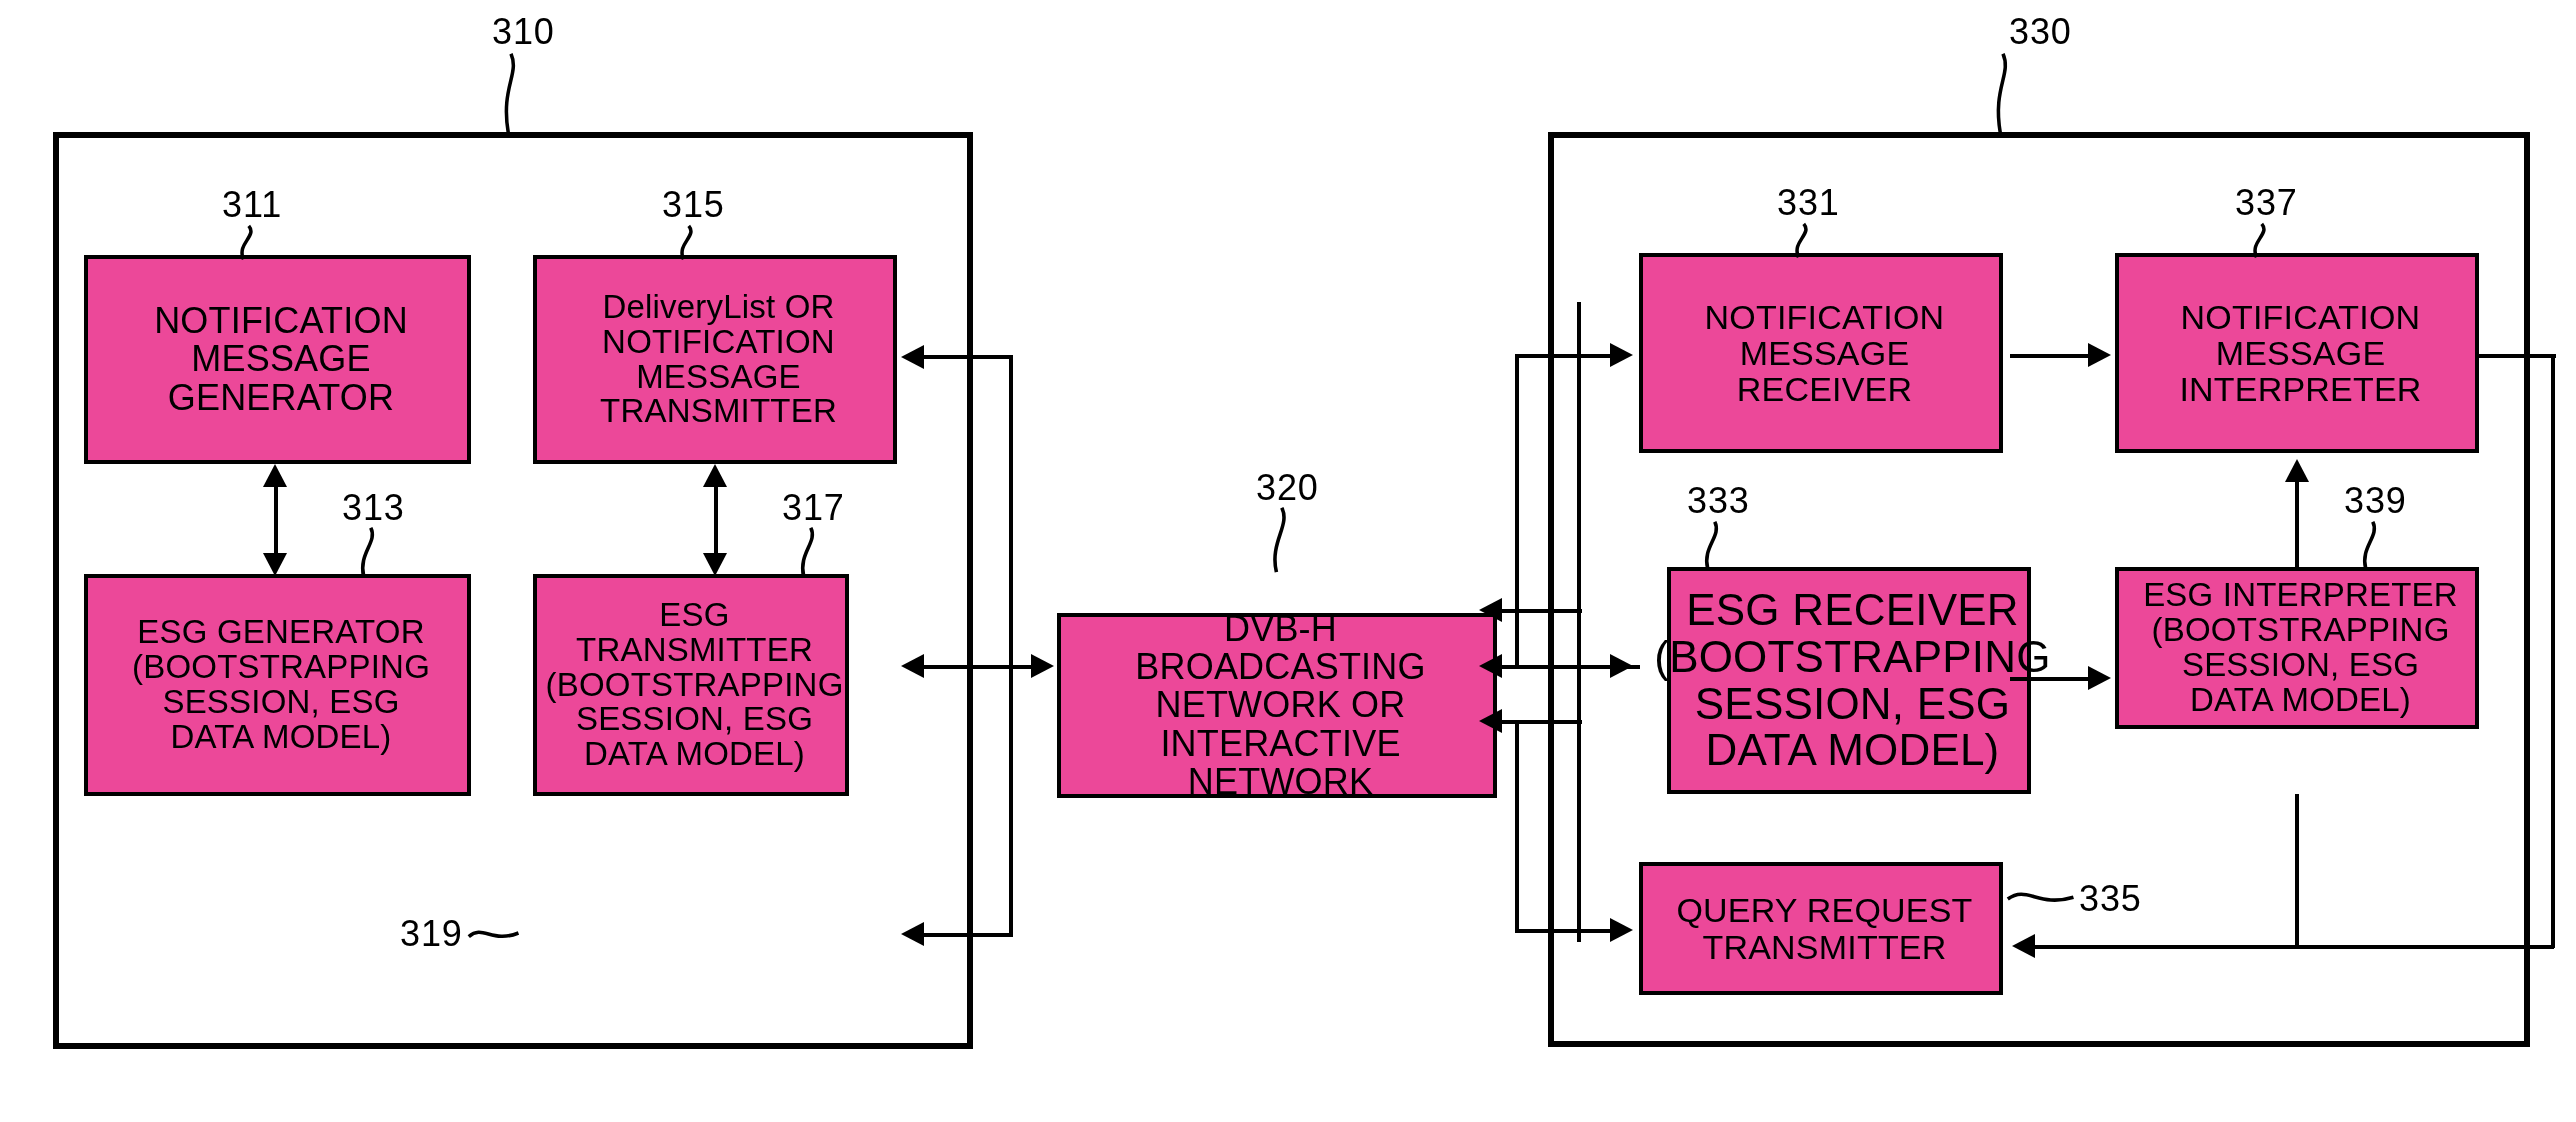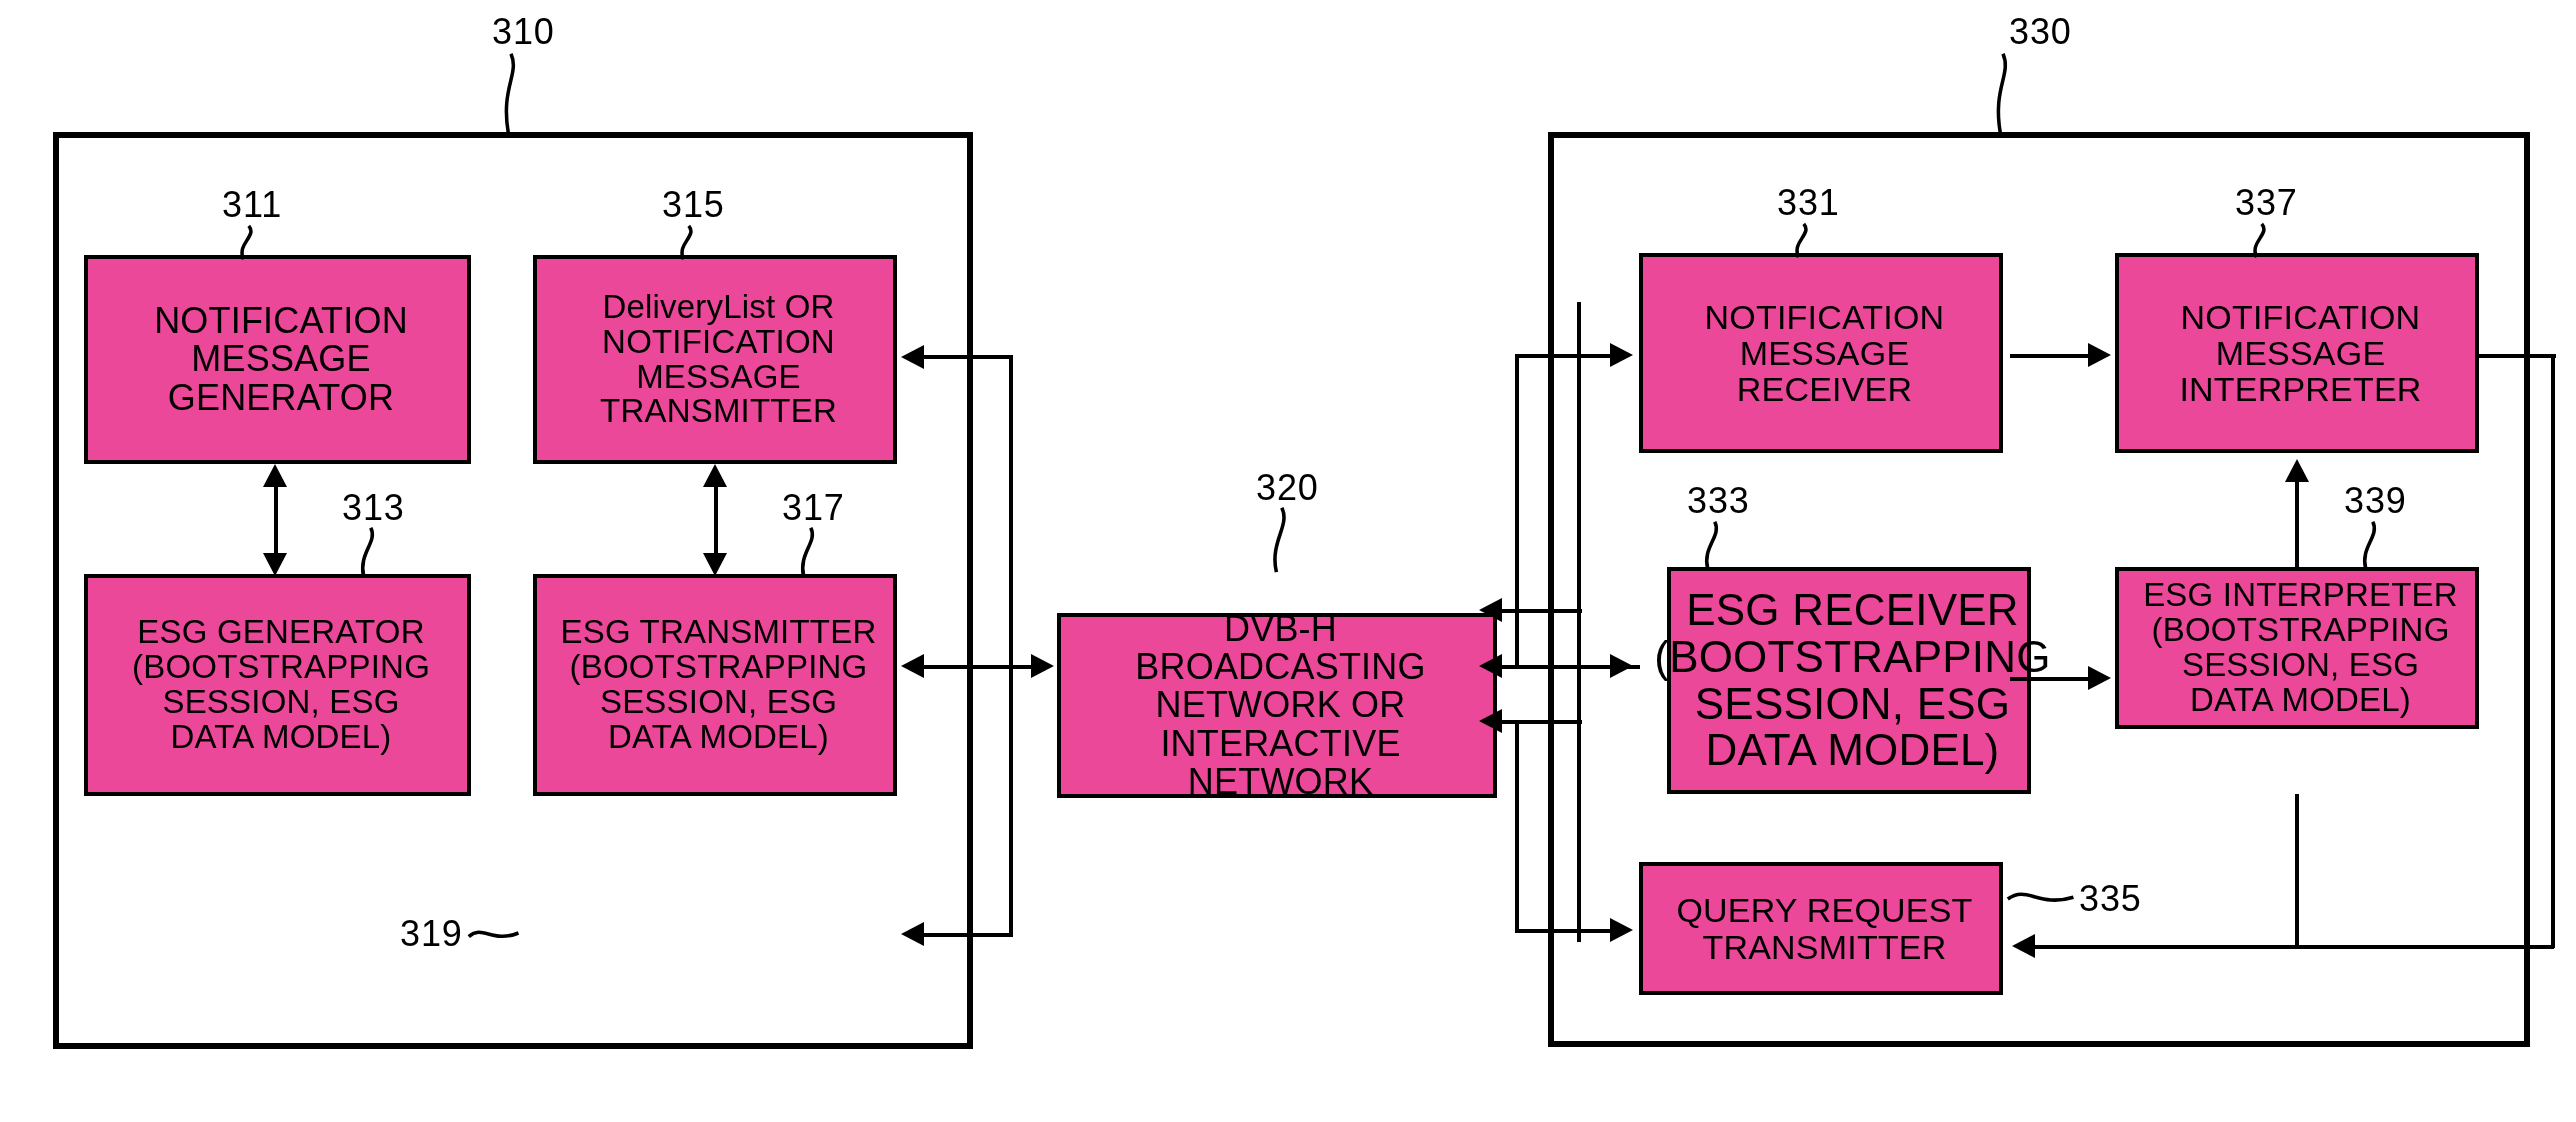--- a/index.html
+++ b/index.html
@@ -73,21 +73,21 @@
       <span>(BOOTSTRAPPING</span>
       <span>SESSION, ESG</span>
       <span>DATA MODEL)</span>
     </span>
   </div>
   <div class="ref" style="left:342px;top:487px;">313</div>
   <svg class="lead" style="left:351px;top:526px;width:36px;height:52px;" viewBox="0 0 40 58" width="36" height="52">
     <path d="M22 2 C30 18, 8 30, 14 56" stroke="#000" stroke-width="4" fill="none"></path>
   </svg>
 
-  <div class="blk" style="left:533px;top:574px;width:364px;height:222px;font-size:33px;text-align:center;">
+  <div class="blk" style="left:533px;top:574px;width:316px;height:222px;font-size:33px;text-align:center;">
     <span>
       <span>ESG TRANSMITTER</span>
       <span>(BOOTSTRAPPING</span>
       <span>SESSION, ESG</span>
       <span>DATA MODEL)</span>
     </span>
   </div>
   <div class="ref" style="left:782px;top:487px;">317</div>
   <svg class="lead" style="left:791px;top:526px;width:36px;height:52px;" viewBox="0 0 40 58" width="36" height="52">
     <path d="M22 2 C30 18, 8 30, 14 56" stroke="#000" stroke-width="4" fill="none"></path>

